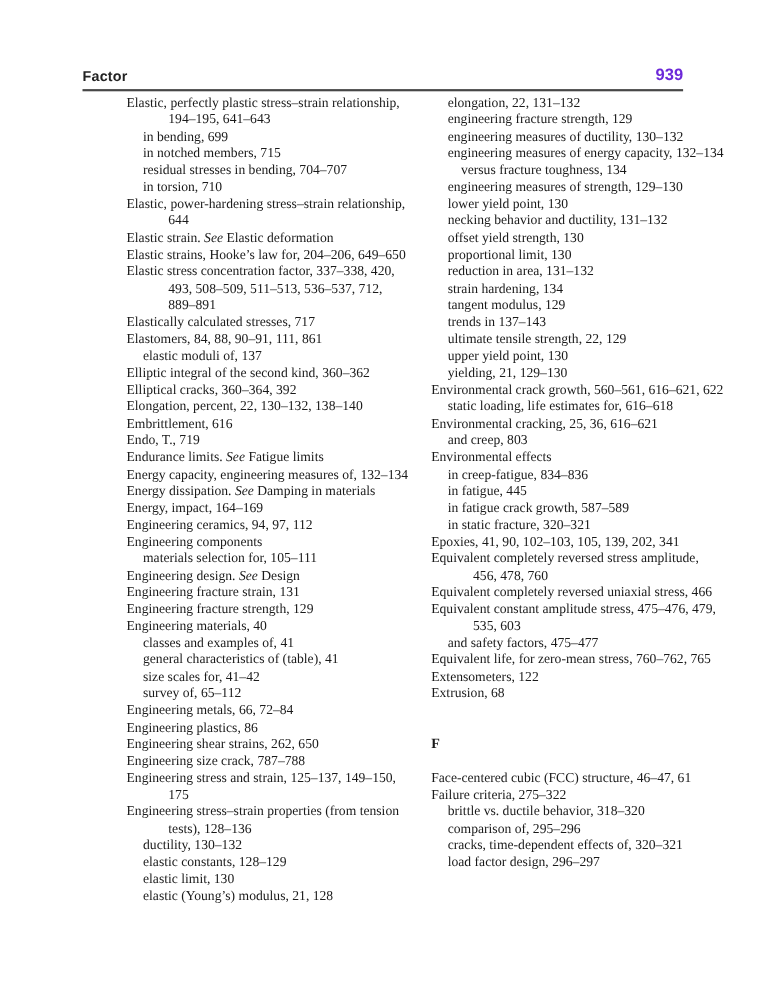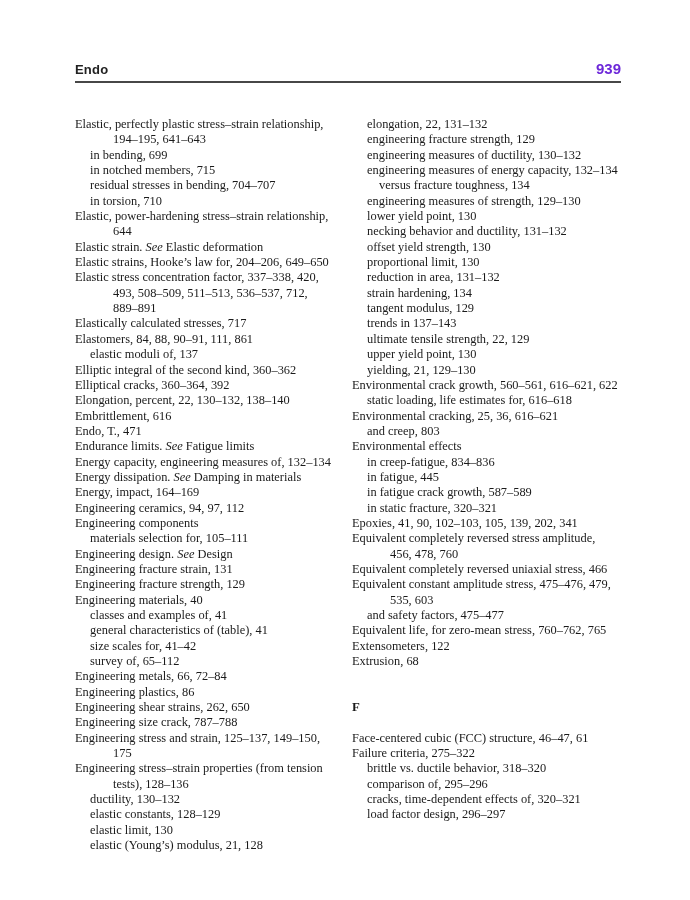--- a/index.html
+++ b/index.html
@@ -30,39 +30,40 @@
     letter-spacing: 0.2px;
     color: #222;
   }
   .page-number {
     font-size: 15px;
     font-weight: 700;
     color: #6d28d9;
   }
   .index-col {
     position: absolute;
-    top: 117px;
+    top: 86px;
     font-size: 12.4px;
     line-height: 15.35px;
+    margin-left: 40px;
   }
   .col-left  { left: 75px;  width: 280px; }
   .col-right { left: 352px; width: 290px; }
   .line { white-space: nowrap; height: 15.35px; }
   .ind0 { padding-left: 0; }
   .ind1 { padding-left: 15px; }
   .ind2 { padding-left: 27px; }
   .ind3 { padding-left: 38px; }
   .line.bold { font-weight: 700; font-size: 12.8px; }
   .line i { font-style: italic; }
 </style>
 </head>
 <body>
 
 <div class="page-header">
-  <span class="running-head">Endo</span>
+  <span class="running-head">Factor</span>
   <span class="page-number">939</span>
 </div>
 
 <div class="index-col col-left">
     <div class="line ind0">Elastic, perfectly plastic stress–strain relationship,</div>
     <div class="line ind3">194–195, 641–643</div>
     <div class="line ind1">in bending, 699</div>
     <div class="line ind1">in notched members, 715</div>
     <div class="line ind1">residual stresses in bending, 704–707</div>
     <div class="line ind1">in torsion, 710</div>
@@ -73,21 +74,21 @@
     <div class="line ind0">Elastic stress concentration factor, 337–338, 420,</div>
     <div class="line ind3">493, 508–509, 511–513, 536–537, 712,</div>
     <div class="line ind3">889–891</div>
     <div class="line ind0">Elastically calculated stresses, 717</div>
     <div class="line ind0">Elastomers, 84, 88, 90–91, 111, 861</div>
     <div class="line ind1">elastic moduli of, 137</div>
     <div class="line ind0">Elliptic integral of the second kind, 360–362</div>
     <div class="line ind0">Elliptical cracks, 360–364, 392</div>
     <div class="line ind0">Elongation, percent, 22, 130–132, 138–140</div>
     <div class="line ind0">Embrittlement, 616</div>
-    <div class="line ind0">Endo, T., 471</div>
+    <div class="line ind0">Endo, T., 719</div>
     <div class="line ind0"><span>Endurance limits. </span><i>See</i><span> Fatigue limits</span></div>
     <div class="line ind0">Energy capacity, engineering measures of, 132–134</div>
     <div class="line ind0"><span>Energy dissipation. </span><i>See</i><span> Damping in materials</span></div>
     <div class="line ind0">Energy, impact, 164–169</div>
     <div class="line ind0">Engineering ceramics, 94, 97, 112</div>
     <div class="line ind0">Engineering components</div>
     <div class="line ind1">materials selection for, 105–111</div>
     <div class="line ind0"><span>Engineering design. </span><i>See</i><span> Design</span></div>
     <div class="line ind0">Engineering fracture strain, 131</div>
     <div class="line ind0">Engineering fracture strength, 129</div>

